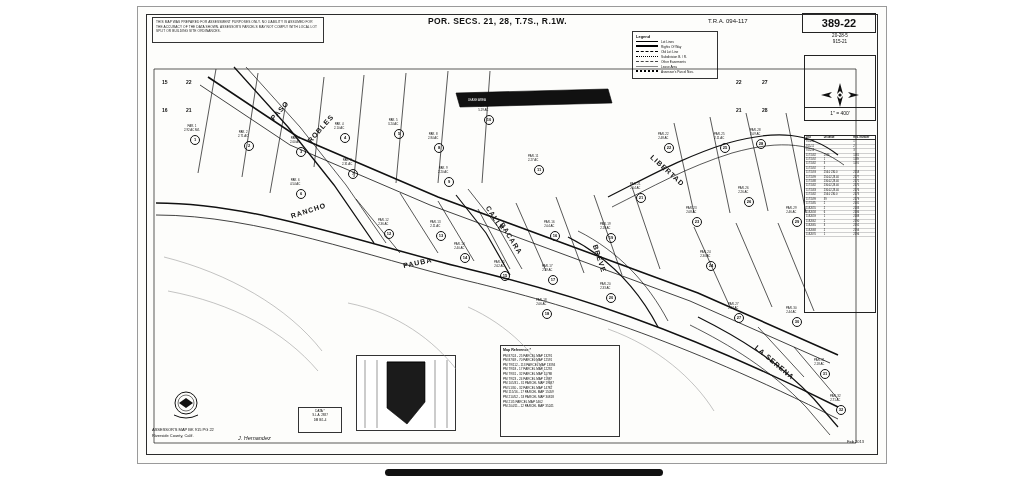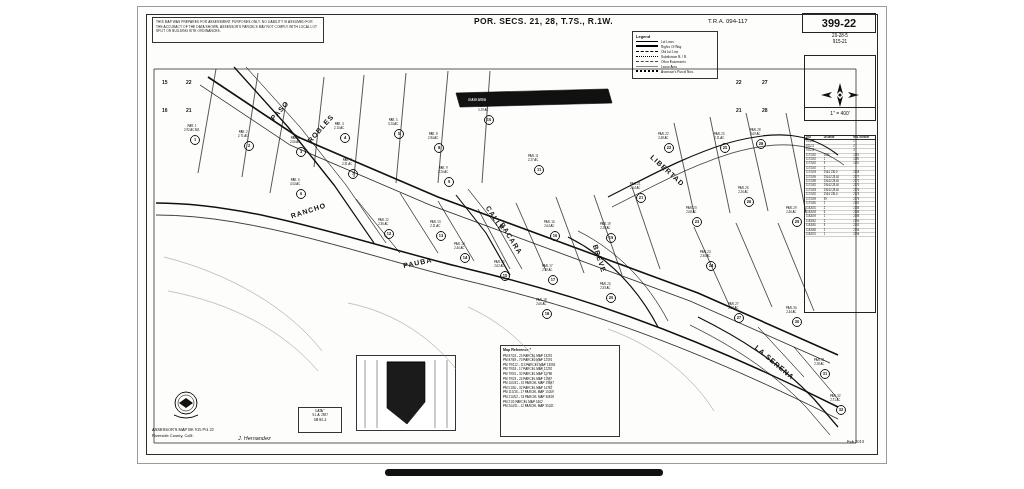--- a/index.html
+++ b/index.html
@@ -55,21 +55,20 @@
   }
   .sheet-title {
     position: absolute;
     left: 290px;
     top: 9px;
     font-size: 8.5px;
     font-weight: bold;
     color: #111;
     letter-spacing: 0.4px;
     white-space: nowrap;
-    margin-left: 46px;
   }
   .tra {
     position: absolute;
     left: 570px;
     top: 11px;
     font-size: 6px;
     color: #111;
     white-space: nowrap;
   }
   .apn-box {
@@ -313,21 +312,21 @@
   <div class="side-band-right"></div>
 
   <div class="sheet">
     <div class="inner-frame"></div>
 
     <div class="note-box">THIS MAP WAS PREPARED FOR ASSESSMENT PURPOSES ONLY.  NO LIABILITY IS ASSUMED FOR THE ACCURACY OF THE DATA SHOWN. ASSESSOR'S PARCELS MAY NOT COMPLY WITH LOCAL LOT SPLIT OR BUILDING SITE ORDINANCES.</div>
 
     <div class="sheet-title">POR. SECS. 21, 28, T.7S., R.1W.</div>
     <div class="tra">T.R.A. 094-117</div>
 
-    <div class="apn-box">399-22</div>
+    <div class="apn-box">389-22</div>
     <div class="apn-sub">
       <div>20-28-5</div>
       <div>915-21</div>
     </div>
 
     <div class="legend">
       <div class="lg-title">Legend</div>
       <div id="legend-rows">
           <div class="legend-row">
             <span class="legend-key k1"></span>

